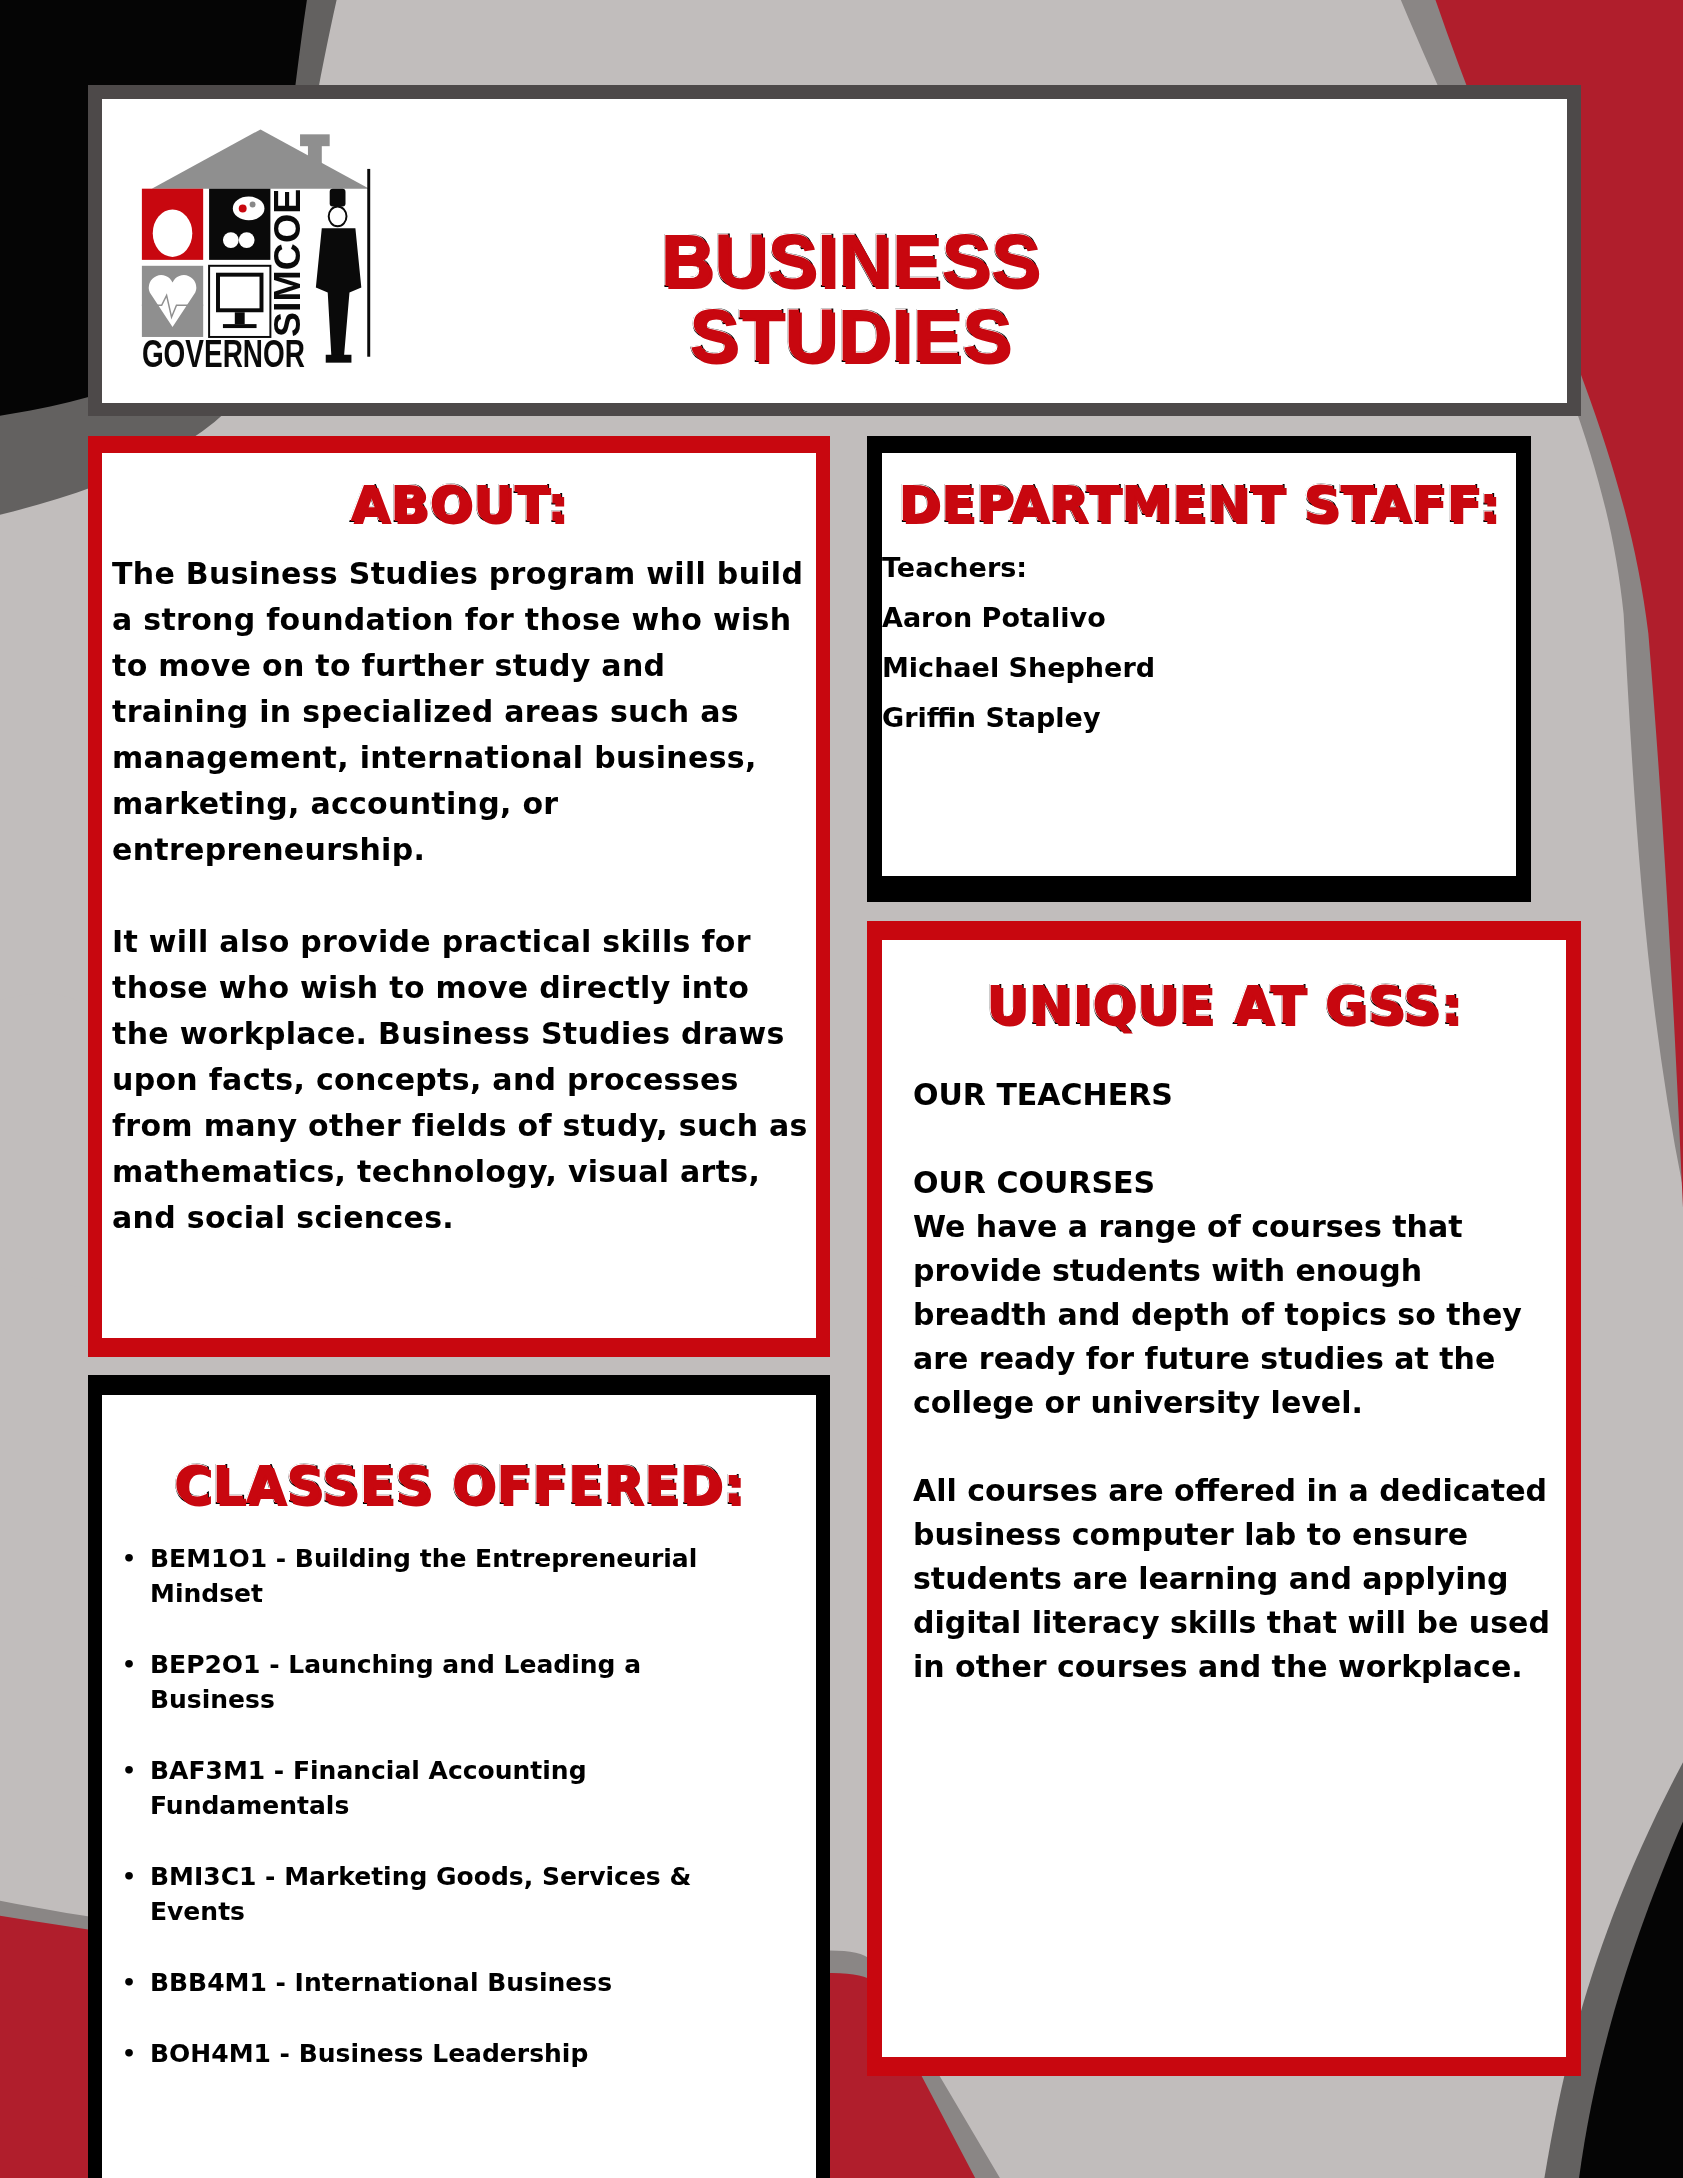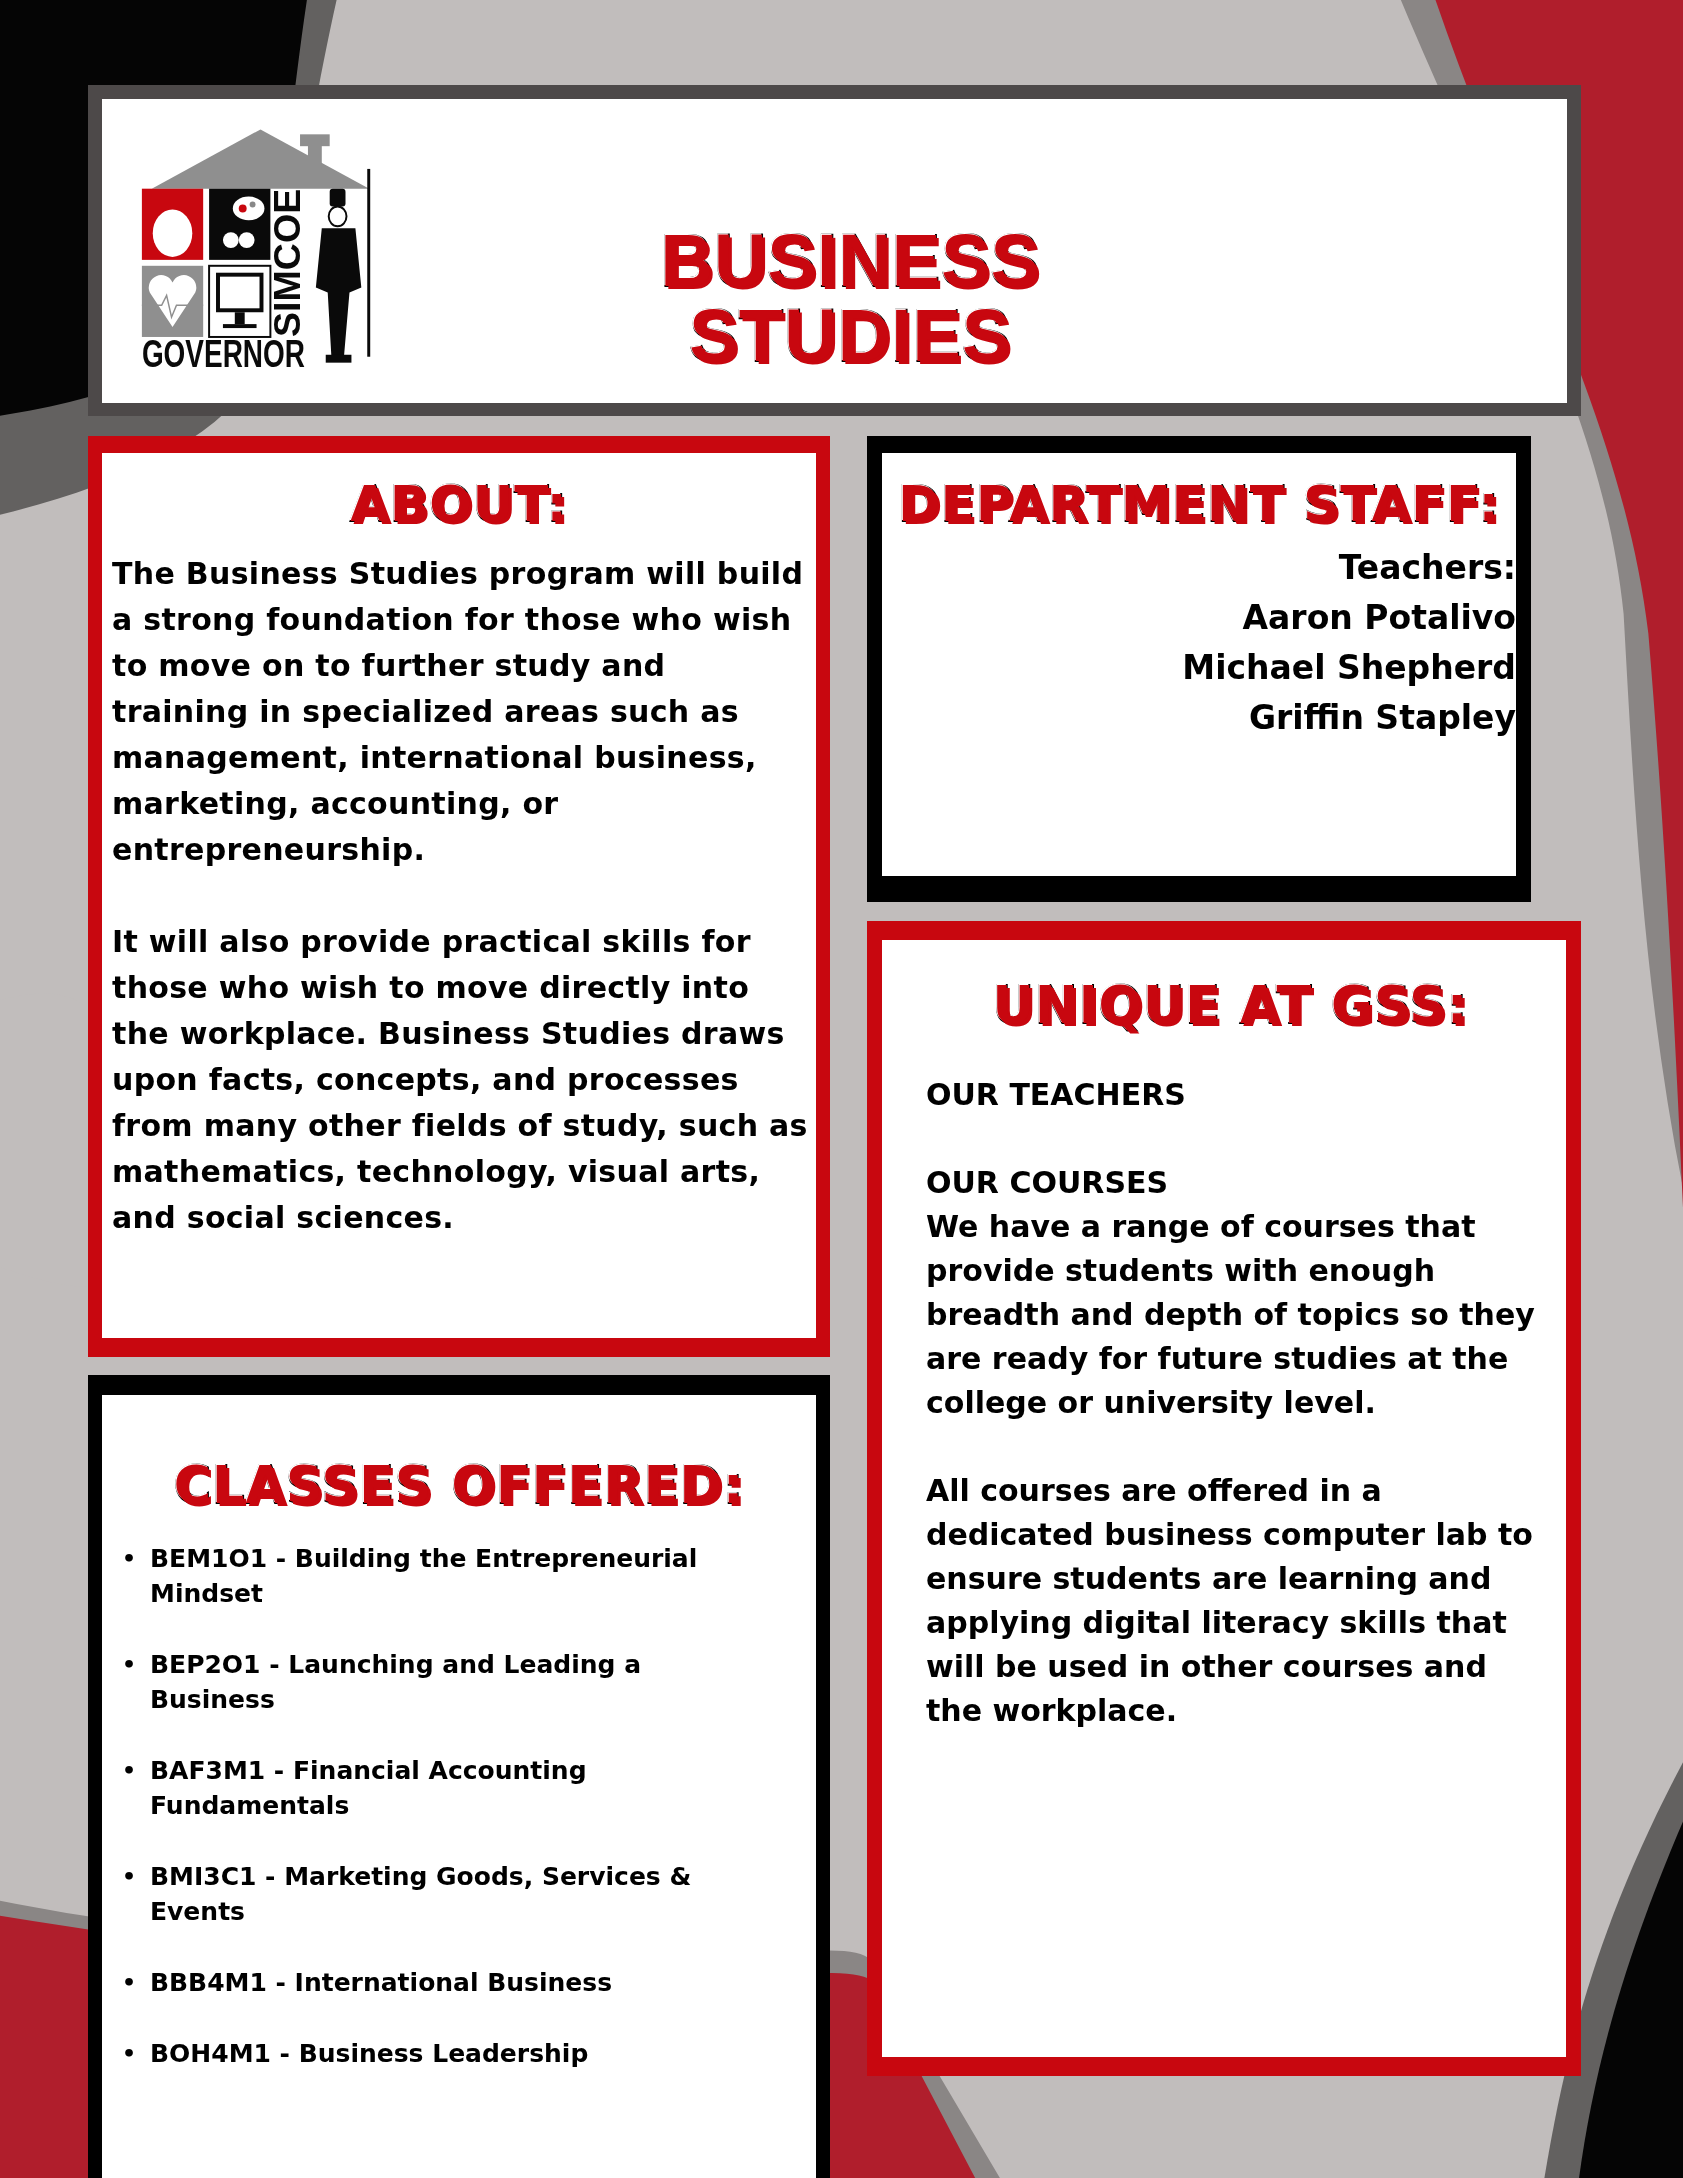--- a/index.html
+++ b/index.html
@@ -32,32 +32,32 @@
   
   #about { left: 88px; top: 436px; width: 742px; height: 921px; background: #c8070f; }
   #about .box-inner { left: 14px; top: 17px; right: 14px; bottom: 19px; }
 
   
   #staff { left: 867px; top: 436px; width: 664px; height: 466px; background: #000; }
   #staff .box-inner { left: 15px; top: 17px; right: 15px; bottom: 26px; }
 
   
   #unique { left: 867px; top: 921px; width: 714px; height: 1155px; background: #c8070f; }
-  #unique .box-inner { left: 15px; top: 19px; right: 15px; bottom: 19px; padding-left: 13px; }
+  #unique .box-inner { left: 15px; top: 19px; right: 15px; bottom: 19px; }
 
   
   #classes { left: 88px; top: 1375px; width: 742px; height: 895px; background: #000; }
   #classes .box-inner { left: 14px; top: 20px; right: 14px; bottom: 19px; }
 
   .section-title { font-size: 50px; margin-top: 26px; }
   .body-text { font-family: "DejaVu Sans", sans-serif; font-weight: bold; font-size: 30px; line-height: 46px; letter-spacing: 0.3px; }
   #about .body-text { padding: 0 8px 0 10px; margin-top: 22px; font-size: 30px; }
   #about .para2 { margin-top: 46px; }
 
-  #staff .staff-list { text-align: right; margin-top: 14px; font-weight: bold; font-size: 33px; line-height: 50px; }
+  #staff .staff-list { text-align: left; margin-top: 14px; font-weight: bold; font-size: 27px; line-height: 50px; }
 
   #unique .section-title { margin-top: 40px; font-size: 51px; }
   #unique .content { padding: 0 16px 0 31px; margin-top: 42px; font-size: 30px; line-height: 44px; font-weight: bold; }
   #unique .subhead { font-weight: bold; }
   #unique .gap { height: 44px; }
 
   #classes .section-title { margin-top: 65px; font-size: 51px; }
   #classes ul { list-style: none; margin-top: 30px; padding-left: 20px; }
   #classes li { position: relative; padding-left: 28px; font-weight: bold; font-size: 25px; line-height: 35px; margin-bottom: 36px; width: 594px; }
   #classes li .bullet { position: absolute; left: 0; top: 0; font-size: 22px; }

